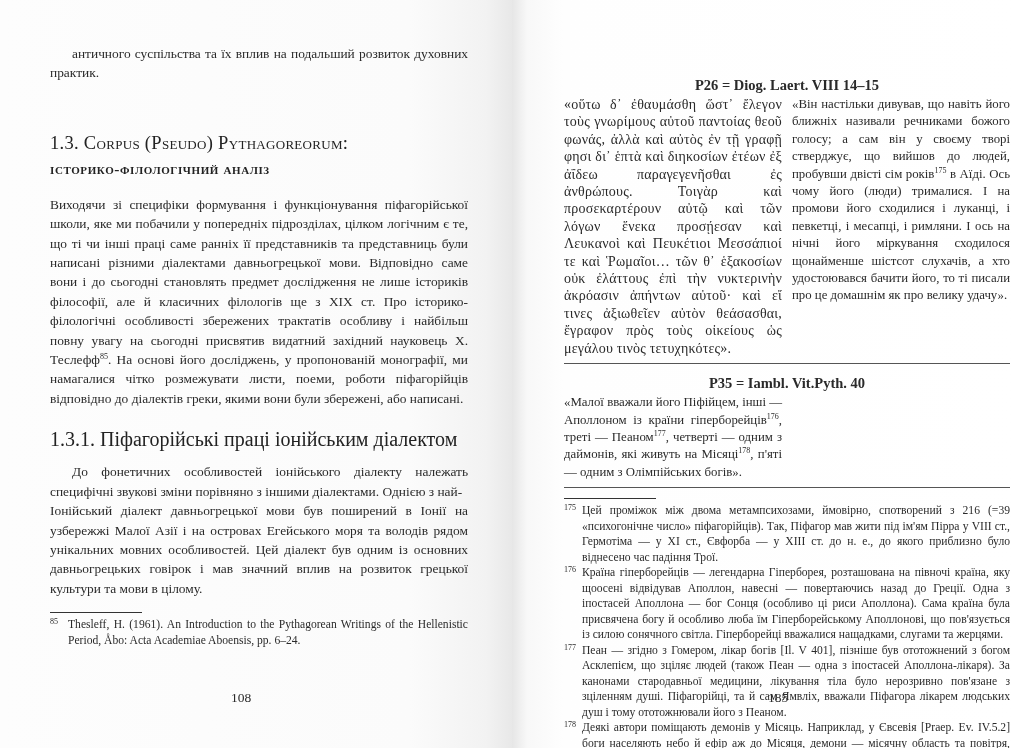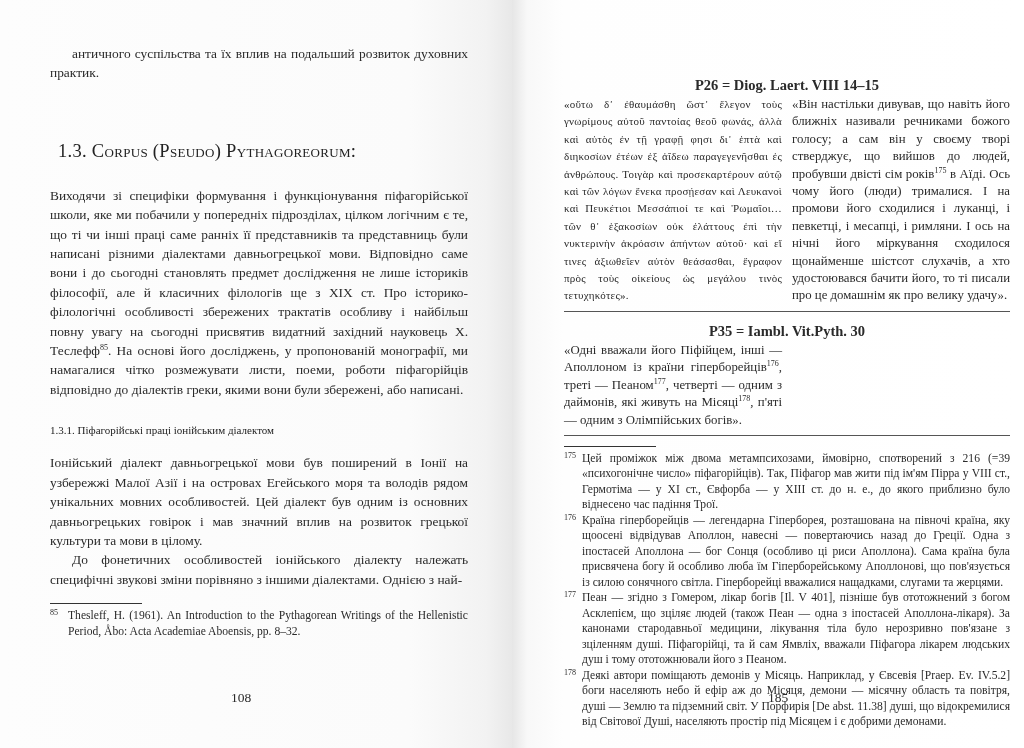--- a/index.html
+++ b/index.html
@@ -22,83 +22,84 @@
     background:linear-gradient(to right,#e6e6e6 0%,#f8f8f8 3%,#fefefe 10%,#ffffff 100%);
   }
   .left-body { position:absolute; left:50px; top:44px; width:418px; }
   .right-body { position:absolute; left:52px; top:44px; width:446px;margin-top:32px; }
 
   p.para { margin:0; font-size:13.4px; line-height:19.4px; text-align:justify; hyphens:manual; }
   p.indent { text-indent:22px; }
   .gap { height:18px; }
 
   h2.section {
-    margin:8px; font-size:18.5px; font-weight:normal; line-height:25px; color:#222;
+    margin:0; font-size:18.5px; font-weight:normal; line-height:25px; color:#222;
     font-variant:small-caps; letter-spacing:0.3px;
   }
   h2.section .l2 { font-size:15.5px; font-weight:bold; letter-spacing:0.6px; }
-  h3.subsection { margin:0; font-size:11px; font-weight:normal; line-height:22px; color:#222; }
+  h3.subsection { margin:0; font-size:20px; font-weight:normal; line-height:22px; color:#222; }
 
   .fn-rule { width:92px; border-top:1px solid #333; margin-top:14px; margin-bottom:4px; }
   .footnote { display:flex; font-size:11.6px; line-height:15.5px; }
   .footnote .num { width:18px; font-size:8px; line-height:10px; flex:none; }
   .footnote .txt { flex:1; text-align:justify; }
 
   .page-num { position:absolute; font-size:13.5px; width:100%; text-align:center; }
 
   .fragment-title { text-align:center; font-size:14.5px; font-weight:bold; line-height:18px; margin:0 0 2px 0; }
   .fragment-cols { display:flex; justify-content:space-between; }
-  .greek { width:218px; font-size:11px; line-height:17.4px; text-align:justify; letter-spacing:0.2px; }
+  .greek { width:218px; font-size:14px; line-height:17.4px; text-align:justify; letter-spacing:0.2px; }
   .ukr   { width:218px; font-size:12.8px; line-height:17.4px; text-align:justify; }
   .hr { border-top:1.2px solid #555; margin:6px 0 10px 0; }
   sup { font-size:8px; line-height:0; }
 </style>
 </head>
 <body>
 
 <div class="page" id="left-page">
   <div class="left-body">
     <p class="para indent">античного суспільства та їх вплив на подальший розвиток духовних практик.</p>
     <div class="gap"></div>
     <div style="height:30px"></div>
     <h2 class="section">
       <span>1.3. Corpus (Pseudo) Pythagoreorum:</span><br>
+      <span class="l2">історико-філологічний аналіз</span>
     </h2>
     <div style="height:14px"></div>
     <p class="para"><span>Виходячи зі специфіки формування і функціонування піфагорійської школи, яке ми побачили у попередніх підрозділах, цілком логічним є те, що ті чи інші праці саме ранніх її представників та представниць були написані різними діалектами давньогрецької мови. Відповідно саме вони і до сьогодні становлять предмет дослідження не лише істориків філософії, але й класичних філологів ще з XIX ст. Про історико-філологічні особливості збережених трактатів особливу і найбільш повну увагу на сьогодні присвятив видатний західний науковець Х. Теслефф</span><sup>85</sup><span>. На основі його досліджень, у пропонованій монографії, ми намагалися чітко розмежувати листи, поеми, роботи піфагорійців відповідно до діалектів греки, якими вони були збережені, або написані.</span></p>
     <div style="height:20px"></div>
     <h3 class="subsection">1.3.1. Піфагорійські праці іонійським діалектом</h3>
     <div style="height:12px"></div>
+    <p class="para indent">До фонетичних особливостей іонійського діалекту належать специфічні звукові зміни порівняно з іншими діалектами. Однією з най-</p>
     <p class="para">Іонійський діалект давньогрецької мови був поширений в Іонії на узбережжі Малої Азії і на островах Егейського моря та володів рядом унікальних мовних особливостей. Цей діалект був одним із основних давньогрецьких говірок і мав значний вплив на розвиток грецької культури та мови в цілому.</p>
-    <p class="para indent">До фонетичних особливостей іонійського діалекту належать специфічні звукові зміни порівняно з іншими діалектами. Однією з най-</p>
     <div class="fn-rule"></div>
     <div class="footnote">
       <span class="num">85</span>
-      <span class="txt">Thesleff, H. (1961). An Introduction to the Pythagorean Writings of the Hellenistic Period, Åbo: Acta Academiae Aboensis, pp. 8–32.</span>
+      <span class="txt">Thesleff, H. (1961). An Introduction to the Pythagorean Writings of the Hellenistic Period, Åbo: Acta Academiae Aboensis, pp. 6–24.</span>
     </div>
   </div>
   <div class="page-num" style="top:690px;left:-15px;">108</div>
 </div>
 
 <div class="page" id="right-page">
   <div class="right-body">
 
     <div>
       <div class="fragment-title">P26 = Diog. Laert. VIII 14–15</div>
       <div class="fragment-cols">
         <div class="greek">«οὕτω δ᾽ ἐθαυμάσθη ὥστ᾽ ἔλεγον τοὺς γνωρίμους αὐτοῦ παντοίας θεοῦ φωνάς, ἀλλὰ καὶ αὐτὸς ἐν τῇ γραφῇ φησι δι᾽ ἑπτὰ καὶ διηκοσίων ἐτέων ἐξ ἀΐδεω παραγεγενῆσθαι ἐς ἀνθρώπους. Τοιγὰρ καὶ προσεκαρτέρουν αὐτῷ καὶ τῶν λόγων ἕνεκα προσῄεσαν καὶ Λευκανοὶ καὶ Πευκέτιοι Μεσσάπιοί τε καὶ Ῥωμαῖοι… τῶν θ᾽ ἑξακοσίων οὐκ ἐλάττους ἐπὶ τὴν νυκτερινὴν ἀκρόασιν ἀπήντων αὐτοῦ· καὶ εἴ τινες ἀξιωθεῖεν αὐτὸν θεάσασθαι, ἔγραφον πρὸς τοὺς οἰκείους ὡς μεγάλου τινὸς τετυχηκότες».</div>
         <div class="ukr"><span>«Він настільки дивував, що навіть його ближніх називали речниками божого голосу; а сам він у своєму творі стверджує, що вийшов до людей, пробувши двісті сім років</span><sup>175</sup><span> в Аїді. Ось чому його (люди) трималися. І на промови його сходилися і луканці, і певкетці, і месапці, і римляни. І ось на нічні його міркування сходилося щонайменше шістсот слухачів, а хто удостоювався бачити його, то ті писали про це домашнім як про велику удачу».</span></div>
       </div>
       <div class="hr"></div>
     </div>
 
     <div>
-      <div class="fragment-title">P35 = Iambl. Vit.Pyth. 30</div>
+      <div class="fragment-title">P35 = Iambl. Vit.Pyth. 40</div>
       <div class="fragment-cols">
-        <div class="ukr"><span>«Одні вважали його Піфійцем, інші — Аполлоном із країни гіперборейців</span><sup>176</sup><span>, треті — Пеаном</span><sup>177</sup><span>, четверті — одним з даймонів, які живуть на Місяці</span><sup>178</sup><span>, п'яті — одним з Олімпійських богів».</span></div>
+        <div class="ukr"><span>«Малої вважали його Піфійцем, інші — Аполлоном із країни гіперборейців</span><sup>176</sup><span>, треті — Пеаном</span><sup>177</sup><span>, четверті — одним з даймонів, які живуть на Місяці</span><sup>178</sup><span>, п'яті — одним з Олімпійських богів».</span></div>
       </div>
       <div class="hr"></div>
     </div>
 
     <div class="fn-rule" style="margin-top:4px"></div>
     <div class="footnote">
       <span class="num">175</span>
       <span class="txt">Цей проміжок між двома метампсихозами, ймовірно, спотворений з 216 (=39 «психогонічне число» піфагорійців). Так, Піфагор мав жити під ім'ям Пірра у VIII ст., Гермотіма — у XI ст., Євфорба — у XIII ст. до н. е., до якого приблизно було віднесено час падіння Трої.</span>
     </div>
     <div class="footnote">

